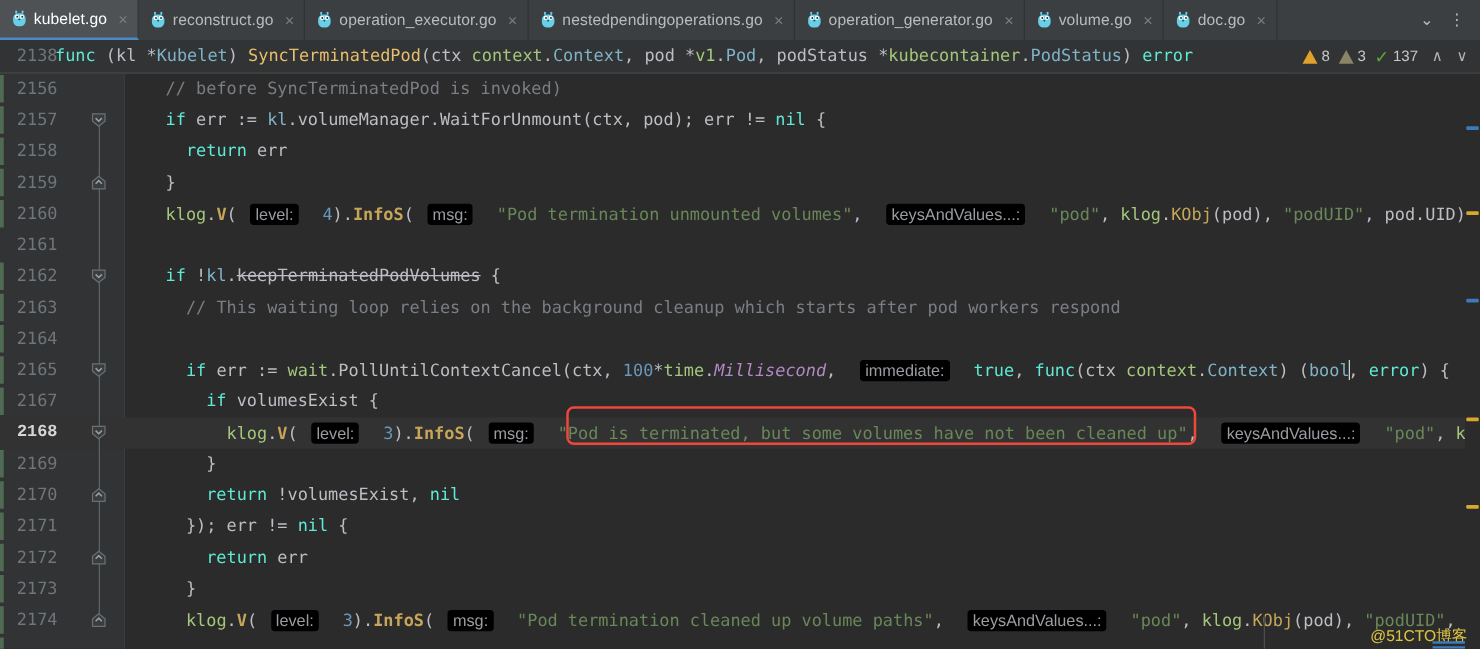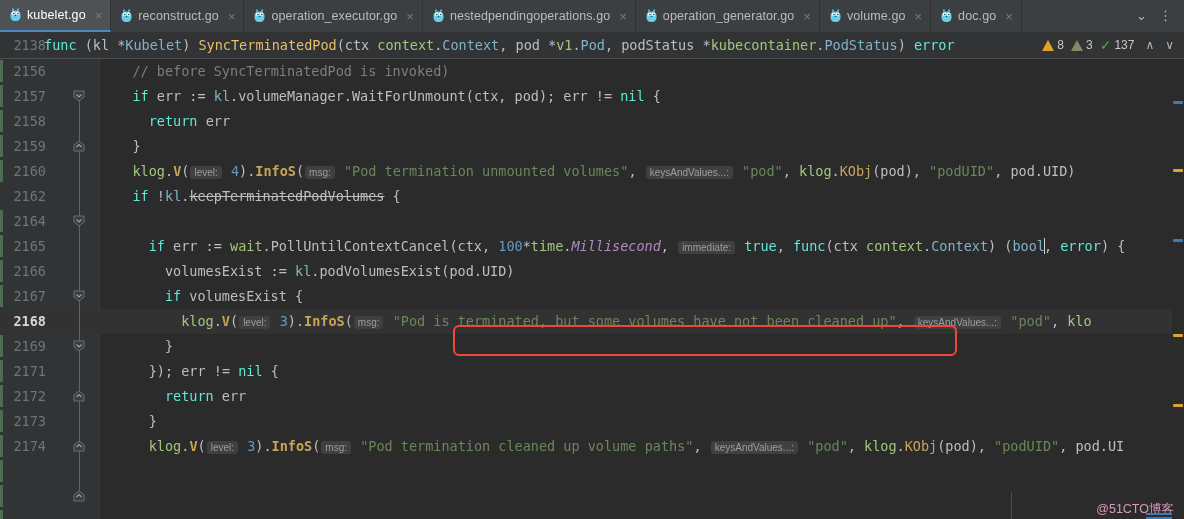--- a/index.html
+++ b/index.html
@@ -77,21 +77,21 @@
 
   .gutter{
     position:absolute;left:0;top:0;width:100px;height:100%;
     background:#313335;border-right:1px solid #3a3d3f;box-sizing:border-box;
   }
   .lines{position:absolute;left:0;top:0;width:1184px;}
   .row{
     position:relative;height:25px;line-height:25px;
     white-space:nowrap;font-size:13.5px;
   }
-  .row.cur .lnum{color:#d6d6d6;font-weight:bold;}
+  .row.cur .lnum{color:#d6d6d6;font-weight:bold;font-family:Liberation Mono, monospace;}
   .row.cur{background:#323232;}
   .lnum{
     position:absolute;left:0;width:56px;text-align:right;padding-right:10px;
     color:#707579;box-sizing:border-box;z-index:3;font-size:13.5px;
   }
   .code{position:absolute;left:100px;z-index:2;}
 
   
   .fold{position:absolute;left:73px;width:14px;height:25px;z-index:4;}
   .foldline{position:absolute;left:79px;width:1px;background:#5e6366;z-index:3;}
@@ -109,22 +109,22 @@
   .pkg{color:#a4c77b;}
   .str{color:#6a8759;}
   .num{color:#6897bb;}
   .def{color:#bcbec4;}
   .cmt{color:#7a7e85;margin-top:24px;}
   .ital{color:#b389c5;font-style:italic;}
   .strike{color:#bcbec4;text-decoration:line-through;}
   .fnname{color:#e8bf6a;}
   .recv{color:#bcbec4;}
   .hint{
-    background:#404040;color:#9a9da1;border-radius:3px;
-    padding:1px 4px;font-size:10px;margin:0 1px;
+    background:#000000;color:#9a9da1;border-radius:3px;
+    padding:1px 4px;font-size:13px;margin:0 11px;
     font-family:"Liberation Sans",sans-serif;
   }
   .caret{
     display:inline-block;width:1px;height:16px;background:#cfcfcf;
     vertical-align:-3px;margin:0 -1px;
   }
 
   
   .redbox{
     position:absolute;border:2px solid #f0473a;border-radius:6px;
@@ -134,21 +134,21 @@
   
   .stripe{
     position:absolute;right:0;top:0;width:12px;height:100%;
     background:#2b2b2b;z-index:15;
   }
   .mark{position:absolute;right:1px;width:10px;height:3px;border-radius:1px;}
 
   
   .watermark{
     position:absolute;right:10px;bottom:2px;z-index:30;
-    color:#f9a8d4;font-size:12.5px;
+    color:#fde047;font-size:12.5px;
     font-family:"Liberation Sans",sans-serif;
     opacity:.85;
   }
   .wm-underline{
     position:absolute;right:12px;bottom:5px;width:26px;height:2px;
     background:#3d7ab8;z-index:31;
   }
   .wm-underline2{
     position:absolute;right:12px;bottom:1px;width:26px;height:2px;
     background:#3d7ab8;z-index:31;
@@ -341,45 +341,53 @@
         </div>
         <div class="row">
           <span class="lnum">2159</span>
           <span class="code" style="padding-left: 32.48px;"><span class="def">}</span></span>
         </div>
         <div class="row">
           <span class="lnum">2160</span>
           <span class="code" style="padding-left: 32.48px;"><span class="pkg">klog</span><span class="def">.</span><span class="fnb">V</span><span class="def">(</span><span class="hint">level:</span><span class="def"> </span><span class="num">4</span><span class="def">).</span><span class="fnb">InfoS</span><span class="def">(</span><span class="hint">msg:</span><span class="def"> </span><span class="str">"Pod termination unmounted volumes"</span><span class="def">, </span><span class="hint">keysAndValues...:</span><span class="def"> </span><span class="str">"pod"</span><span class="def">, </span><span class="pkg">klog</span><span class="def">.</span><span class="fn">KObj</span><span class="def">(pod), </span><span class="str">"podUID"</span><span class="def">, </span><span class="def">pod.UID)</span></span>
         </div>
         <div class="row">
+          <span class="lnum">2161</span>
+          <span class="code" style="padding-left: 0px;"></span>
+        </div>
+        <div class="row">
           <span class="lnum">2162</span>
           <span class="code" style="padding-left: 32.48px;"><span class="kw">if </span><span class="def">!</span><span class="typ">kl</span><span class="def">.</span><span class="strike">keepTerminatedPodVolumes</span><span class="def"> {</span></span>
         </div>
         <div class="row">
+          <span class="lnum">2163</span>
+          <span class="code" style="padding-left: 48.72px;"><span class="cmt">// This waiting loop relies on the background cleanup which starts after pod workers respond</span></span>
+        </div>
+        <div class="row">
           <span class="lnum">2164</span>
         </div>
         <div class="row">
           <span class="lnum">2165</span>
           <span class="code" style="padding-left: 48.72px;"><span class="kw">if </span><span class="def">err := </span><span class="pkg">wait</span><span class="def">.</span><span class="def">PollUntilContextCancel</span><span class="def">(ctx, </span><span class="num">100</span><span class="def">*</span><span class="pkg">time</span><span class="def">.</span><span class="ital">Millisecond</span><span class="def">, </span><span class="hint">immediate:</span><span class="def"> </span><span class="kw">true</span><span class="def">, </span><span class="kw">func</span><span class="def">(ctx </span><span class="pkg">context</span><span class="def">.</span><span class="typ">Context</span><span class="def">) (</span><span class="typ">bool</span><span class="caret"></span><span class="def">, </span><span class="kw">error</span><span class="def">) {</span></span>
-        </div>
-        <div class="row">
-          <span class="lnum">2166</span>
-          <span class="code" style="padding-left: 64.96px;"><span class="def">volumesExist := </span><span class="typ">kl</span><span class="def">.</span><span class="def">podVolumesExist</span><span class="def">(pod.UID)</span></span>
         </div>
         <div class="row">
           <span class="lnum">2167</span>
           <span class="code" style="padding-left: 64.96px;"><span class="kw">if </span><span class="def">volumesExist {</span></span>
         </div>
         <div class="row cur">
           <span class="lnum">2168</span>
           <span class="code" style="padding-left: 81.2px;"><span class="pkg">klog</span><span class="def">.</span><span class="fnb">V</span><span class="def">(</span><span class="hint">level:</span><span class="def"> </span><span class="num">3</span><span class="def">).</span><span class="fnb">InfoS</span><span class="def">(</span><span class="hint">msg:</span><span class="def"> </span><span class="str">"Pod is terminated, but some volumes have not been cleaned up"</span><span class="def">, </span><span class="hint">keysAndValues...:</span><span class="def"> </span><span class="str">"pod"</span><span class="def">, </span><span class="pkg">klo</span></span>
         </div>
         <div class="row">
           <span class="lnum">2169</span>
           <span class="code" style="padding-left: 64.96px;"><span class="def">}</span></span>
+        </div>
+        <div class="row">
+          <span class="lnum">2170</span>
+          <span class="code" style="padding-left: 64.96px;"><span class="kw">return </span><span class="def">!volumesExist, </span><span class="kw">nil</span></span>
         </div>
         <div class="row">
           <span class="lnum">2171</span>
           <span class="code" style="padding-left: 48.72px;"><span class="def">});</span><span class="def"> err != </span><span class="kw">nil</span><span class="def"> {</span></span>
         </div>
         <div class="row">
           <span class="lnum">2172</span>
           <span class="code" style="padding-left: 64.96px;"><span class="kw">return </span><span class="def">err</span></span>
         </div>
         <div class="row">

